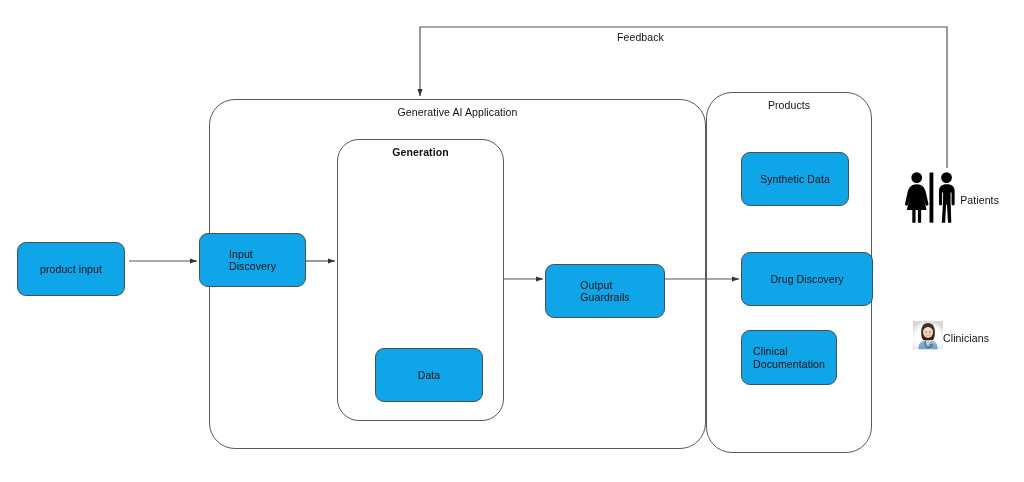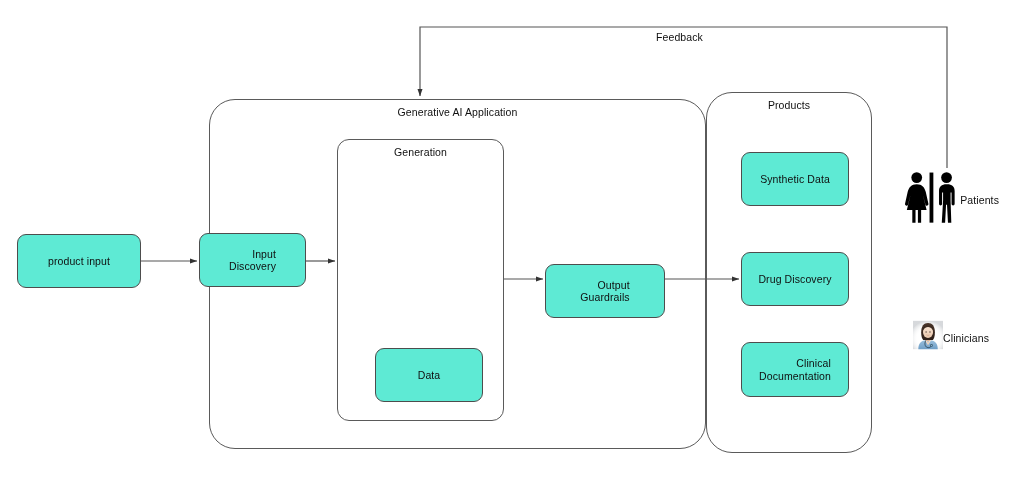--- a/index.html
+++ b/index.html
@@ -25,26 +25,26 @@
     top: 0;
     width: 1024px;
     height: 482px;
     pointer-events: none;
   }
 
   
   .node {
     position: absolute;
     box-sizing: border-box;
-    background: #5eead4;
+    background: #0ea5e9;
     border: 1px solid #4d4d4d;
     display: flex;
     align-items: center;
     justify-content: center;
-    text-align: right;
+    text-align: left;
     color: #0f0f0f;
   }
   .node-label {
     display: block;
     line-height: 1.18;
     white-space: pre-line;
   }
 
   
   .leaf {
@@ -65,22 +65,23 @@
     position: absolute;
     top: 6px;
     left: 0;
     right: 0;
     text-align: center;
     font-size: 10.5px;
     color: #0f0f0f;
     letter-spacing: .1px;
   }
   .group.inner {
-    border-radius: 12px;
+    border-radius: 22px;
     border-color: #5a5a5a;
+    font-weight: bold;
   }
 
   
   .diamond-wrap {
     position: absolute;
   }
   .diamond-shape {
     position: absolute;
     left: 0; top: 0;
     width: 100%;
@@ -156,35 +157,35 @@
 
     <g>
       <line x1="653" y1="279" x2="739" y2="279" stroke="#555555" stroke-width="1.2" marker-end="url(#arrowhead)"></line>
     </g>
 
     <g>
       <path d="M947,168 L947,27 L420,27 L420,96" fill="none" stroke="#555555" stroke-width="1.2" marker-end="url(#arrowhead)"></path>
     </g>
   </svg>
 
-  <div class="edge-label" style="left:656px; top:31px;">Feedback</div>
+  <div class="edge-label" style="left:617px; top:31px;">Feedback</div>
 
   <div class="group" style="left:169px; top:99px; width:497px; height:350px;margin-left:40px;">
     <span class="group-title">Generative AI Application</span>
   </div>
 
   <div class="group inner" style="left:337px; top:139px; width:167px; height:282px;">
     <span class="group-title">Generation</span>
   </div>
 
   <div class="group" style="left:706px; top:92px; width:166px; height:361px;">
     <span class="group-title">Products</span>
   </div>
 
-  <div class="node leaf" style="left:17px; top:234px; width:124px; height:54px;">
+  <div class="node leaf" style="left:17px; top:242px; width:108px; height:54px;">
     <span class="node-label">product input</span>
   </div>
 
   <div class="node leaf" style="left:199px; top:233px; width:107px; height:54px;">
     <span class="node-label">Input
 Discovery</span>
   </div>
 
 
   <div class="node leaf" style="left:375px; top:348px; width:108px; height:54px;">
@@ -193,25 +194,25 @@
 
   <div class="node leaf" style="left:545px; top:264px; width:120px; height:54px;">
     <span class="node-label">Output
 Guardrails</span>
   </div>
 
   <div class="node leaf" style="left:741px; top:152px; width:108px; height:54px;">
     <span class="node-label">Synthetic Data</span>
   </div>
 
-  <div class="node leaf" style="left:741px; top:252px; width:108px; height:54px;">
+  <div class="node leaf" style="left:741px; top:252px; width:132px; height:54px;">
     <span class="node-label">Drug Discovery</span>
   </div>
 
-  <div class="node leaf" style="left:741px; top:342px; width:108px; height:55px;">
+  <div class="node leaf" style="left:741px; top:330px; width:96px; height:55px;">
     <span class="node-label">Clinical
 Documentation</span>
   </div>
 
   <div class="actor" style="left:903px; top:152px; width:96px;">
     <svg class="restroom-sign" width="96" height="90" viewBox="0 0 96 90" aria-hidden="true">
 
       <g fill="#000000">
         <circle cx="23" cy="12.5" r="9"></circle>
         <path d="M23,23.5

